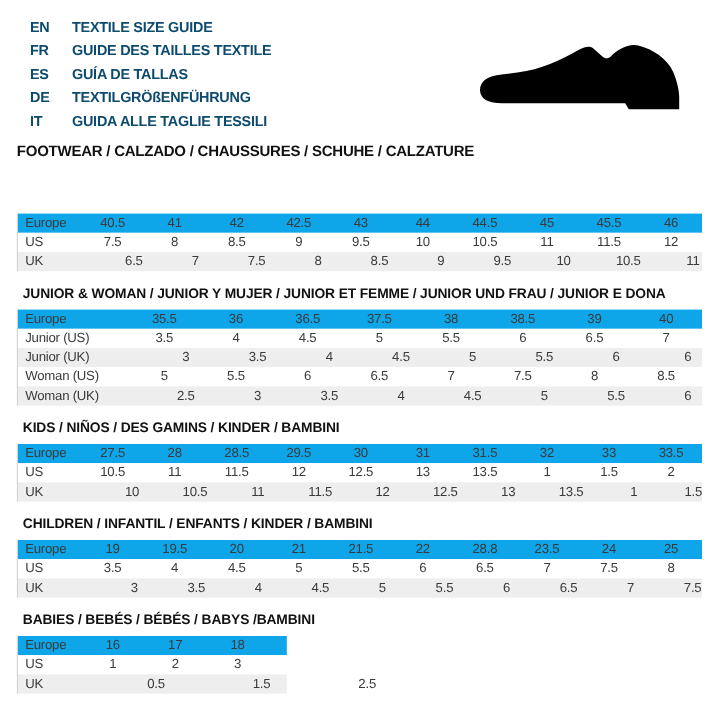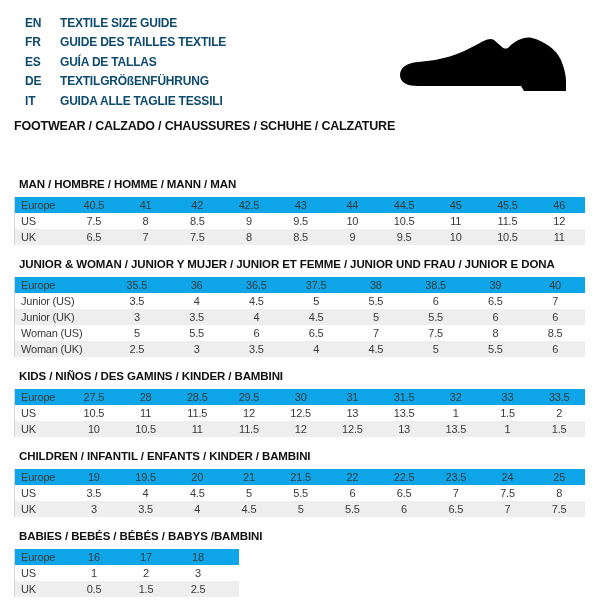--- a/index.html
+++ b/index.html
@@ -68,20 +68,21 @@
     display: flex;
     height: 16px;
     align-items: center;
     background: #ffffff;
   }
   .size-table .row.header {
     background: #0ea5e9;
   }
   .size-table .row.alt {
     background: #eeeeee;
+    gap: 36px;
   }
   .size-table .cell {
     font-size: 11px;
     color: #3a3a3a;
     white-space: nowrap;
   }
   .size-table .cell.label {
     flex: 0 0 47px;
     padding-left: 6px;
     text-align: left;
@@ -148,21 +149,20 @@
     L168,56
     L126,56
     L123,51
     L20,51
     C10,51 2,48 2,40
     Z"></path>
 </svg>
 
 <div class="tables-host">
     <div class="size-section">
-      <div class="size-title">MAN / HOMBRE / HOMME / MANN / MAN</div>
       <div class="size-table t-man">
         <div class="row header">
           <div class="cell label">Europe</div>
           <div class="cell val">40.5</div>
           <div class="cell val">41</div>
           <div class="cell val">42</div>
           <div class="cell val">42.5</div>
           <div class="cell val">43</div>
           <div class="cell val">44</div>
           <div class="cell val">44.5</div>
@@ -306,21 +306,21 @@
       <div class="size-title">CHILDREN / INFANTIL / ENFANTS / KINDER / BAMBINI</div>
       <div class="size-table t-children">
         <div class="row header">
           <div class="cell label">Europe</div>
           <div class="cell val">19</div>
           <div class="cell val">19.5</div>
           <div class="cell val">20</div>
           <div class="cell val">21</div>
           <div class="cell val">21.5</div>
           <div class="cell val">22</div>
-          <div class="cell val">22.5</div>
+          <div class="cell val">28.8</div>
           <div class="cell val">23.5</div>
           <div class="cell val">24</div>
           <div class="cell val">25</div>
         </div>
         <div class="row">
           <div class="cell label">US</div>
           <div class="cell val">3.5</div>
           <div class="cell val">4</div>
           <div class="cell val">4.5</div>
           <div class="cell val">5</div>

